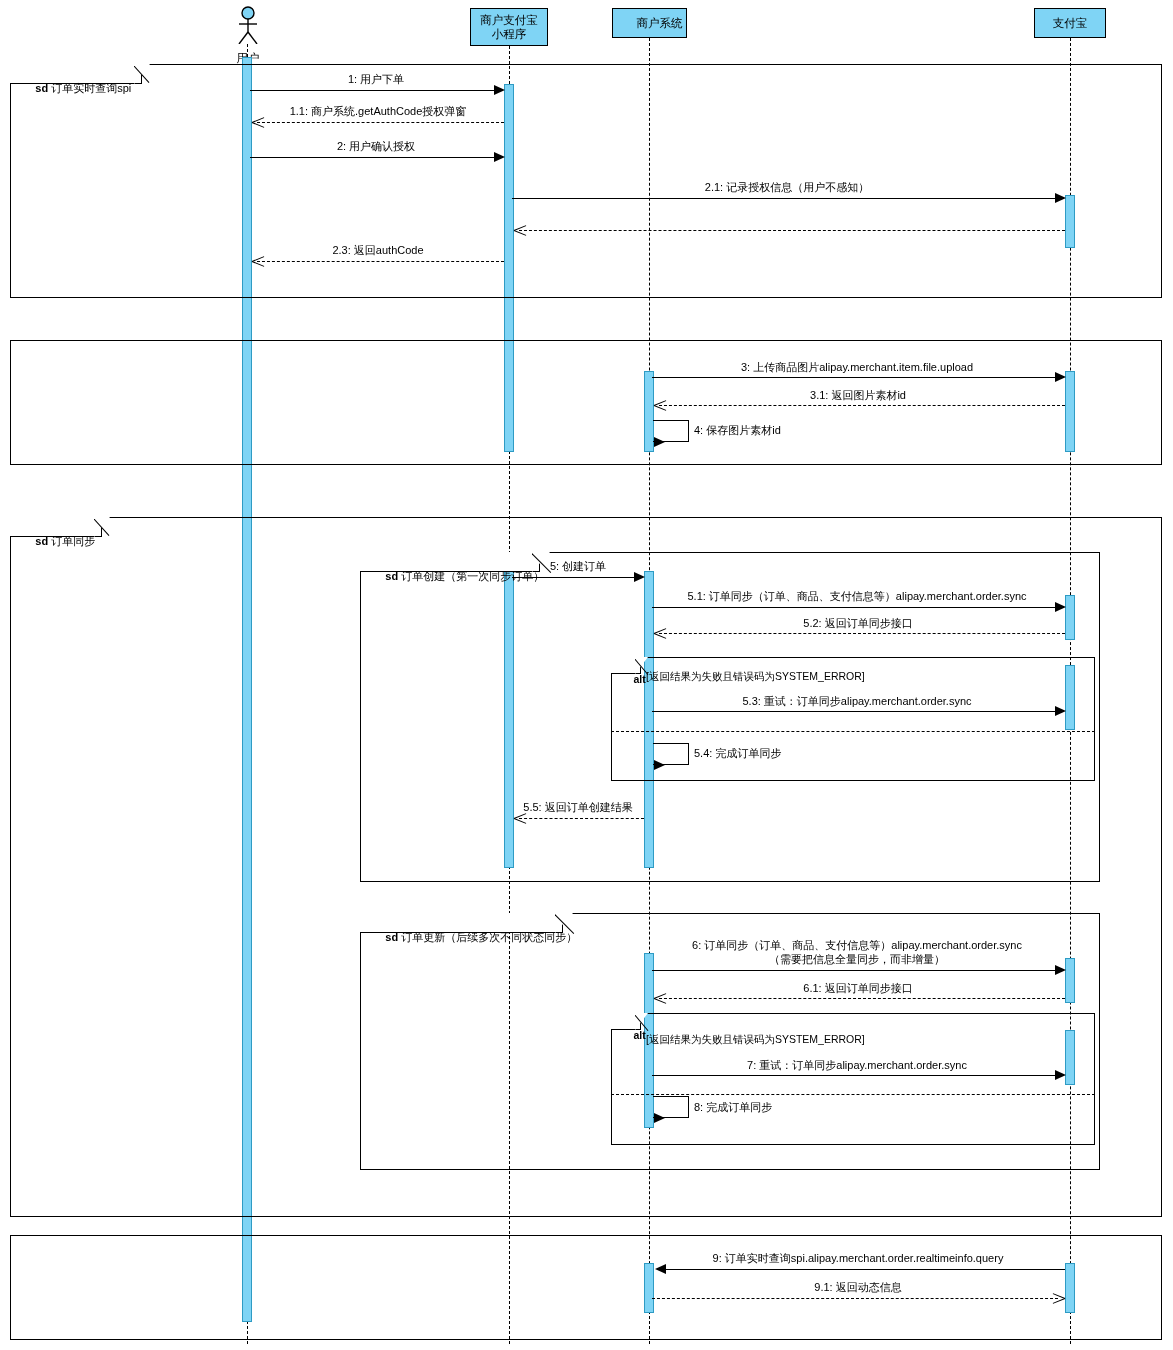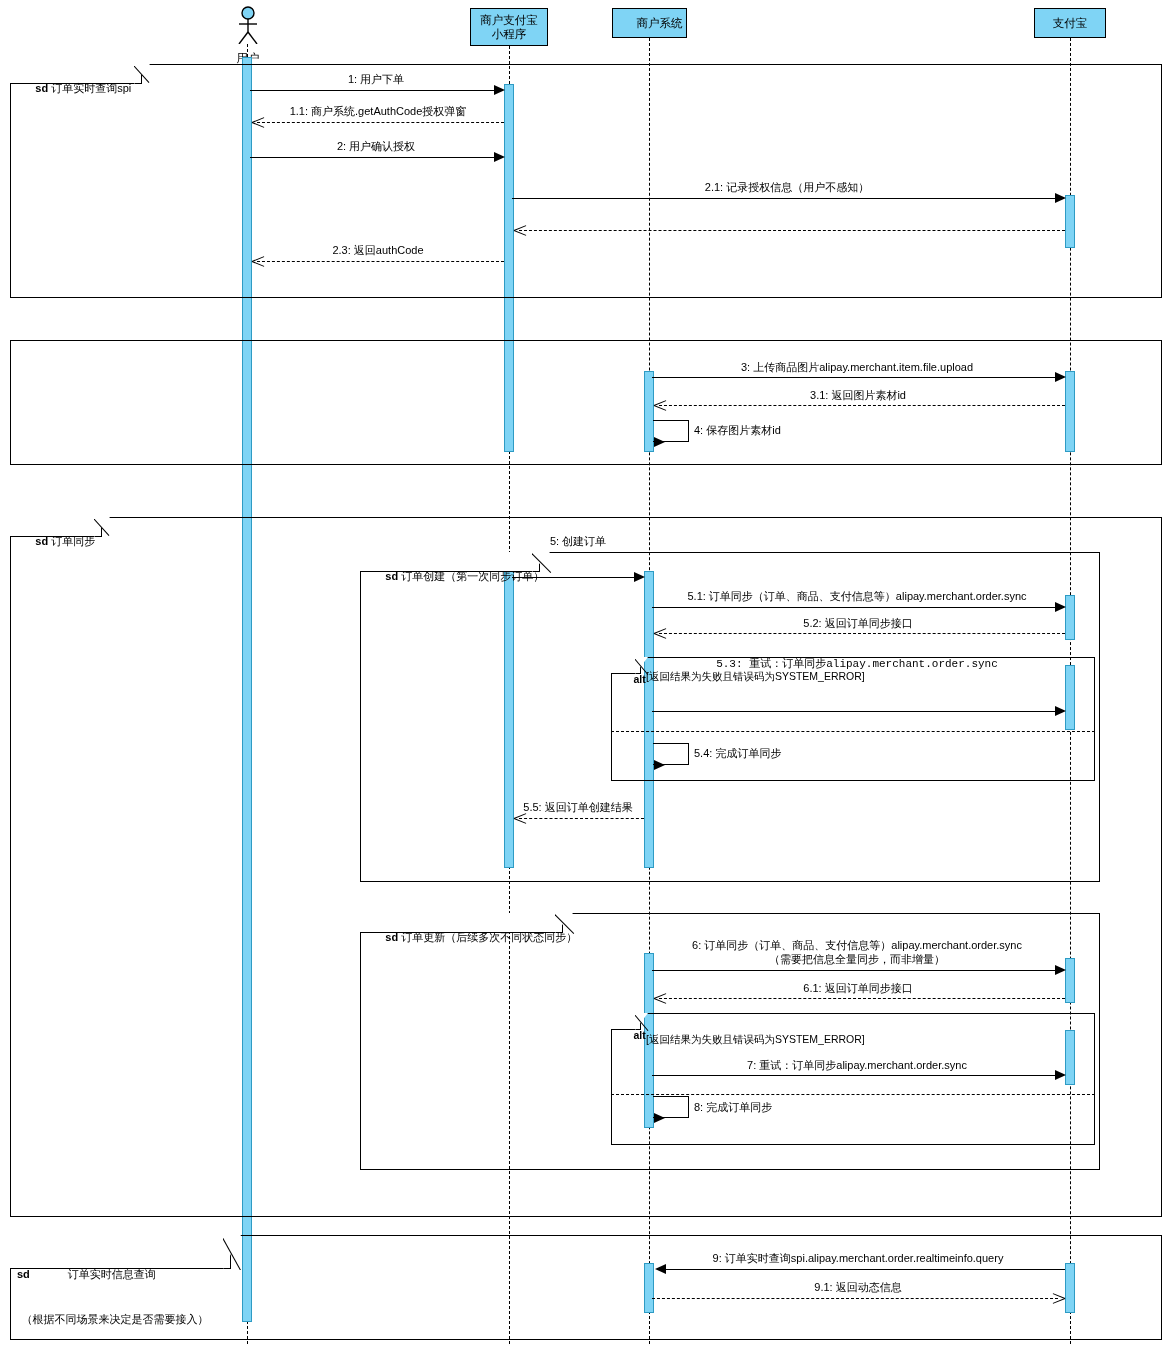--- a/index.html
+++ b/index.html
@@ -181,21 +181,21 @@
       <div style="position:absolute;left:-2px;top:-1px;width:30px;height:0;border-top:1.5px solid #000;
                   transform:rotate(45deg);transform-origin:left top;"></div>
     </div>
     <div style="position:absolute;left:7px;top:2px;font-size:11px;line-height:15px;white-space:pre;">
       <b>sd</b><span> </span><span>订单创建（第一次同步订单）</span>
     </div>
   </div>
 
   <div class="msg" style="left:512px;top:577px;width:128px;"></div>
   <div class="arrowR" style="left:634px;top:571.5px;"></div>
-  <div class="mlabel" style="left:512px;top:534px;width:132px;">5: 创建订单</div>
+  <div class="mlabel" style="left:512px;top:559px;width:132px;">5: 创建订单</div>
 
   <div class="msg" style="left:652px;top:607px;width:408px;"></div>
   <div class="arrowR" style="left:1055px;top:601.5px;"></div>
   <div class="mlabel" style="left:652px;top:589px;width:410px;">5.1: 订单同步（订单、商品、支付信息等）alipay.merchant.order.sync</div>
 
   <div class="msg dashed" style="left:659px;top:633px;width:406px;"></div>
   <div class="oarrowL" style="left:654px;top:627px;"></div>
   <div class="mlabel" style="left:652px;top:616px;width:412px;">5.2: 返回订单同步接口</div>
 
   <div class="frame" style="left:611px;top:657px;width:484px;height:124px;"></div>
@@ -208,21 +208,21 @@
                   transform:rotate(50deg);transform-origin:left top;"></div>
     </div>
     <div style="position:absolute;left:5px;top:1px;font-size:10.5px;line-height:14px;white-space:pre;">
       <b>alt</b>
     </div>
   </div>
   <div class="guard" style="left:646px;top:670px;">[返回结果为失败且错误码为SYSTEM_ERROR]</div>
 
   <div class="msg" style="left:652px;top:711px;width:408px;"></div>
   <div class="arrowR" style="left:1055px;top:705.5px;"></div>
-  <div class="mlabel" style="left:652px;top:657px;width:410px;font-family:Liberation Mono, monospace;">5.3: 重试：订单同步alipay.merchant.order.sync</div>
+  <div class="mlabel" style="left:652px;top:694px;width:410px;">5.3: 重试：订单同步alipay.merchant.order.sync</div>
 
   <div class="divider" style="left:611px;top:731px;width:484px;"></div>
 
   <div class="selfbox" style="left:653px;top:743px;width:36px;height:22px;"></div>
   <div class="arrowR" style="left:654px;top:759.5px;"></div>
   <div class="mlabel left" style="left:694px;top:746px;width:200px;">5.4: 完成订单同步</div>
 
   <div class="msg dashed" style="left:519px;top:818px;width:125px;"></div>
   <div class="oarrowL" style="left:514px;top:812px;"></div>
   <div class="mlabel" style="left:512px;top:800px;width:132px;">5.5: 返回订单创建结果</div>
@@ -269,33 +269,20 @@
   <div class="arrowR" style="left:1055px;top:1069.5px;"></div>
   <div class="mlabel" style="left:652px;top:1058px;width:410px;">7: 重试：订单同步alipay.merchant.order.sync</div>
 
   <div class="divider" style="left:611px;top:1094px;width:484px;"></div>
 
   <div class="selfbox" style="left:653px;top:1096px;width:36px;height:22px;"></div>
   <div class="arrowR" style="left:654px;top:1112.5px;"></div>
   <div class="mlabel left" style="left:694px;top:1100px;width:200px;">8: 完成订单同步</div>
 
   <div class="frame" style="left:10px;top:1235px;width:1152px;height:105px;"></div>
-  <div class="tabwrap" style="left:10px;top:1235px;width:236px;height:34px;">
-    <div class="tabbody" style="width:221px;height:34px;"></div>
-    <div style="position:absolute;left:213px;top:0;width:0;height:0;
-                border-left:18px solid #fff;border-bottom:34px solid transparent;"></div>
-    <div style="position:absolute;left:213px;top:0;width:24px;height:35px;overflow:hidden;">
-      <div style="position:absolute;left:-2px;top:-1px;width:44px;height:0;border-top:1.5px solid #000;
-                  transform:rotate(61deg);transform-origin:left top;"></div>
-    </div>
-    <div style="position:absolute;left:7px;top:2px;font-size:11px;line-height:15px;white-space:pre;width:206px;">
-      <div><b>sd</b><span style="display:inline-block;width:38px;"></span><span>订单实时信息查询</span></div>
-      <div style="text-align:center;padding-right:10px;"><span>（根据不同场景来决定是否需要接入）</span></div>
-    </div>
-  </div>
 
   <div class="msg" style="left:659px;top:1269px;width:406px;"></div>
   <div class="arrowL" style="left:655px;top:1263.5px;"></div>
   <div class="mlabel" style="left:652px;top:1251px;width:412px;">9: 订单实时查询spi.alipay.merchant.order.realtimeinfo.query</div>
 
   <div class="msg dashed" style="left:652px;top:1298px;width:406px;"></div>
   <div class="oarrowR" style="left:1053px;top:1292px;"></div>
   <div class="mlabel" style="left:652px;top:1280px;width:412px;">9.1: 返回动态信息</div>
 
 </div>

